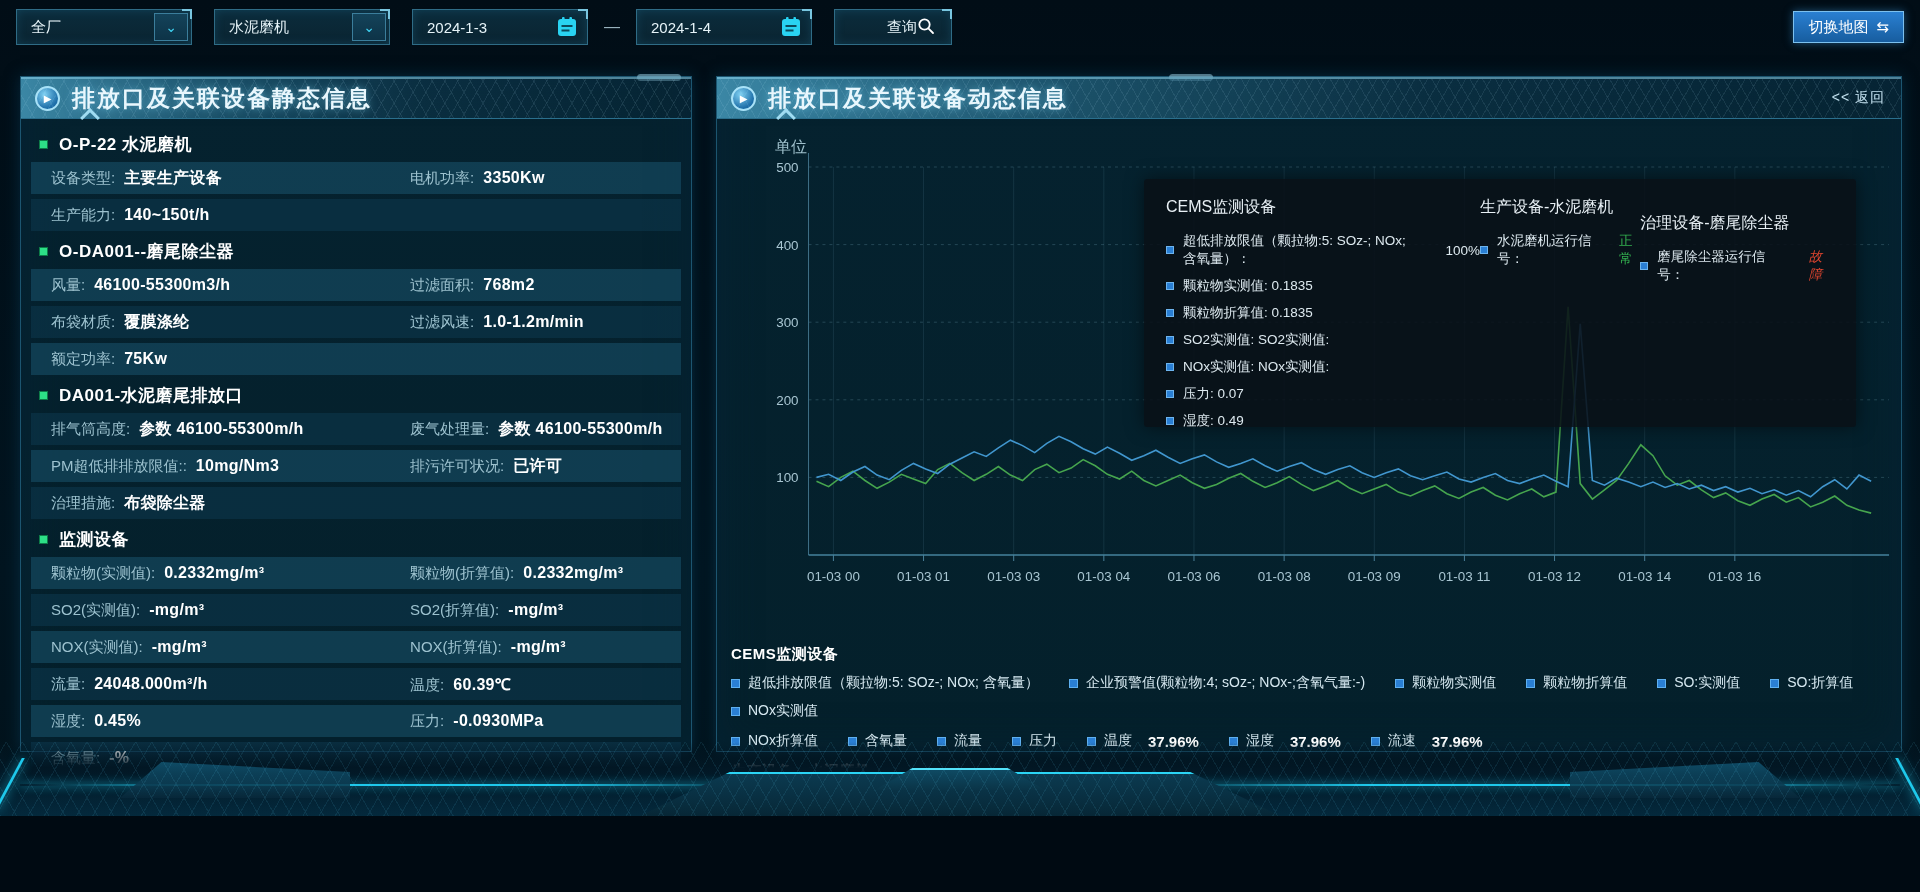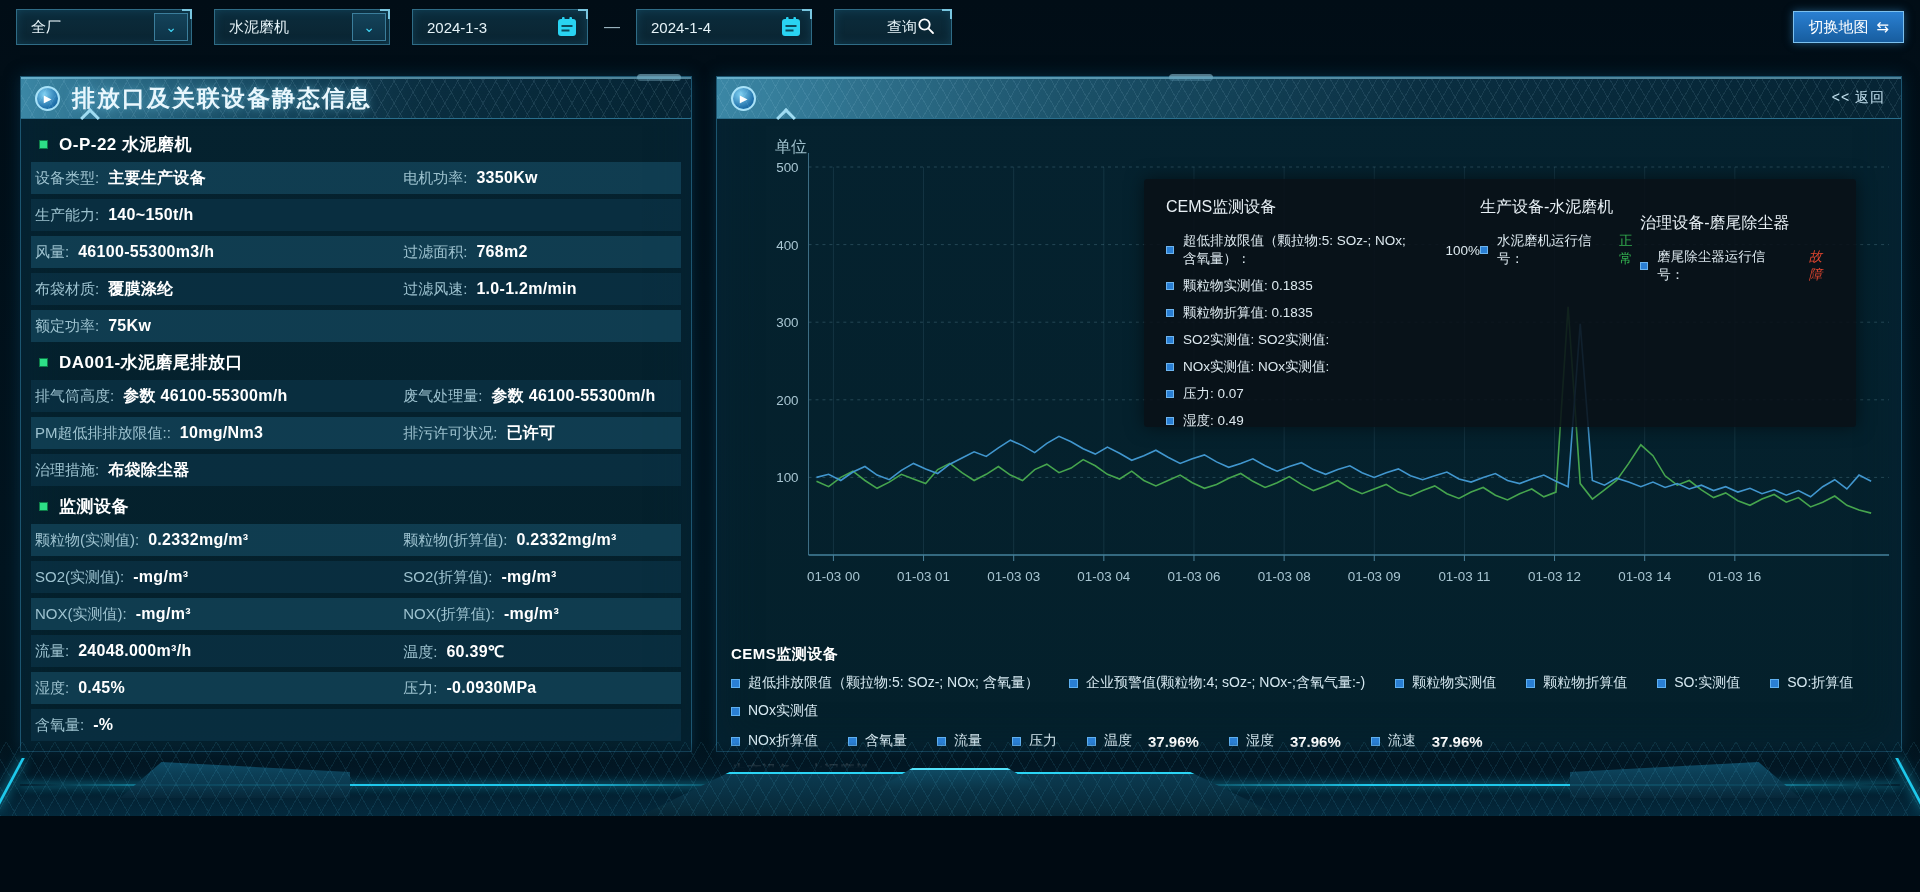--- a/index.html
+++ b/index.html
@@ -34,21 +34,21 @@
   .panel-title { margin-left:12px; font-size:23px; font-weight:bold; color:#e9f7fd; letter-spacing:2px; text-shadow:0 0 8px rgba(120,210,245,.6); }
   .hdr-notch { position:absolute; left:62px; bottom:-7px; width:14px; height:14px; border-top:3px solid #9fdcf2; border-left:3px solid #9fdcf2; transform:rotate(45deg); background:transparent; }
   .back-link { position:absolute; right:16px; top:12px; color:#c3e1ef; font-size:14px; cursor:pointer; letter-spacing:1px; }
   .scroll-thumb { position:absolute; top:-3px; height:7px; width:44px; border-radius:4px; background:rgba(150,200,220,.55); }
 
   
   .rows-wrap { padding:8px 10px 6px 10px; }
   .sec-row { display:flex; align-items:center; height:30px; padding-left:8px; margin:2px 0 3px 0; }
   .sec-bullet { width:9px; height:9px; background:#2ddf87; border:1px solid #0d7a48; flex:none; }
   .sec-title { margin-left:11px; font-size:17px; font-weight:bold; color:#ffffff; letter-spacing:.5px; }
-  .data-row { display:flex; align-items:center; height:32px; margin-bottom:5px; padding-left:4px; }
+  .data-row { display:flex; align-items:center; height:32px; margin-bottom:5px; padding-left:20px; }
   .data-row.odd  { background:rgba(25,84,110,.55); }
   .data-row.even { background:rgba(16,62,86,.45); }
   .cell { display:flex; align-items:baseline; }
   .cell.c0 { flex:0 0 57%; }
   .cell.c1 { flex:1; }
   .cell .lbl { color:#9dc2cf; font-size:15px; }
   .cell .val { color:#ffffff; font-size:16px; font-weight:bold; margin-left:9px; letter-spacing:.3px; }
 
   
   .chart-zone { position:relative; height:500px; }
@@ -167,20 +167,24 @@
               <span class="lbl">电机功率:</span>
               <span class="val">3350Kw</span>
             </div>
           </div>
           <div class="data-row even">
             <div class="cell c0">
               <span class="lbl">生产能力:</span>
               <span class="val">140~150t/h</span>
             </div>
           </div>
+          <div class="sec-row">
+            <span class="sec-bullet"></span>
+            <span class="sec-title">O-DA001--磨尾除尘器</span>
+          </div>
           <div class="data-row odd">
             <div class="cell c0">
               <span class="lbl">风量:</span>
               <span class="val">46100-55300m3/h</span>
             </div>
             <div class="cell c1">
               <span class="lbl">过滤面积:</span>
               <span class="val">768m2</span>
             </div>
           </div>
@@ -290,20 +294,21 @@
               <span class="val">-%</span>
             </div>
           </div>
         </div>
     </section>
 
     <section class="panel panel-right">
       <div class="scroll-thumb" style="left:452px;"></div>
       <div class="panel-header">
         <span class="play-ico">▶</span>
+        <span class="panel-title">排放口及关联设备动态信息</span>
         <span class="hdr-notch"></span>
       </div>
       <span class="back-link">&lt;&lt; 返回</span>
 
       <div class="chart-zone">
         <div class="unit-label">单位</div>
         <svg id="chart-svg" width="100%" height="100%" viewBox="0 0 1190 500" preserveAspectRatio="none">
             <line x1="117" y1="48" x2="117" y2="436" stroke="rgba(90,140,165,0.18)" stroke-width="1"></line>
             <line x1="117" y1="436" x2="117" y2="442" stroke="#4a8099" stroke-width="1"></line>
             <text x="117" y="462" text-anchor="middle" fill="#a9c6d2" font-size="13.5" font-family="&quot;Liberation Sans&quot;,sans-serif">01-03 00</text>

